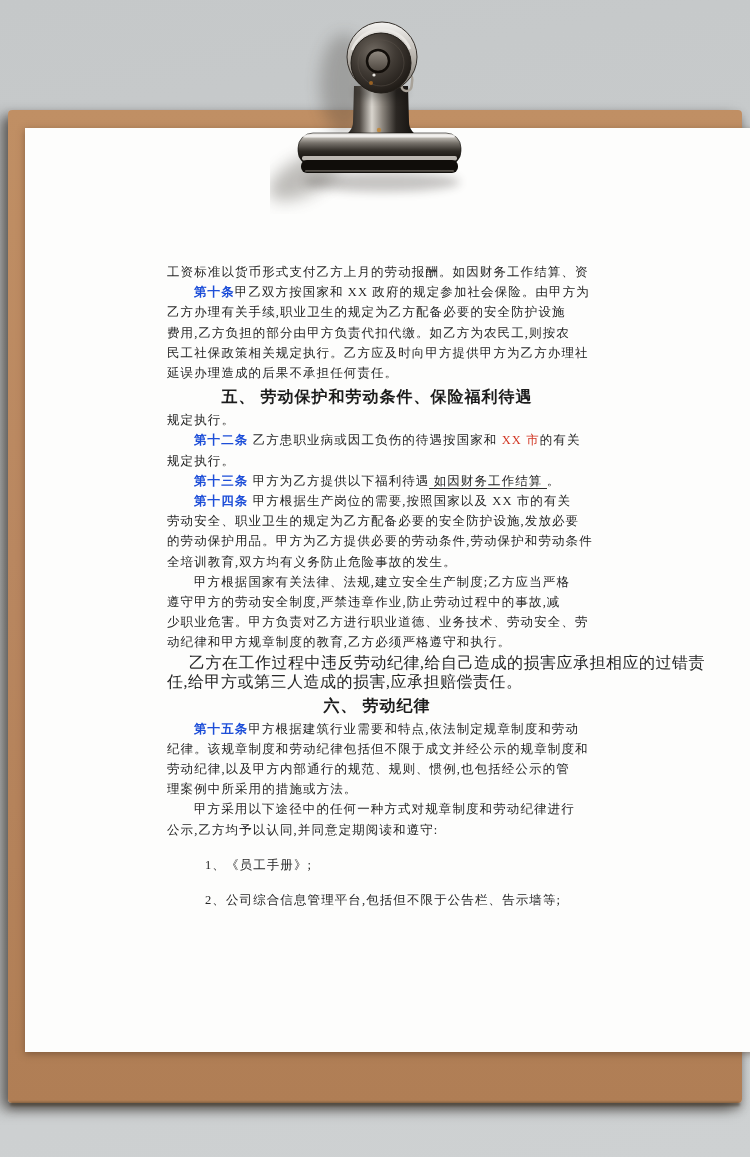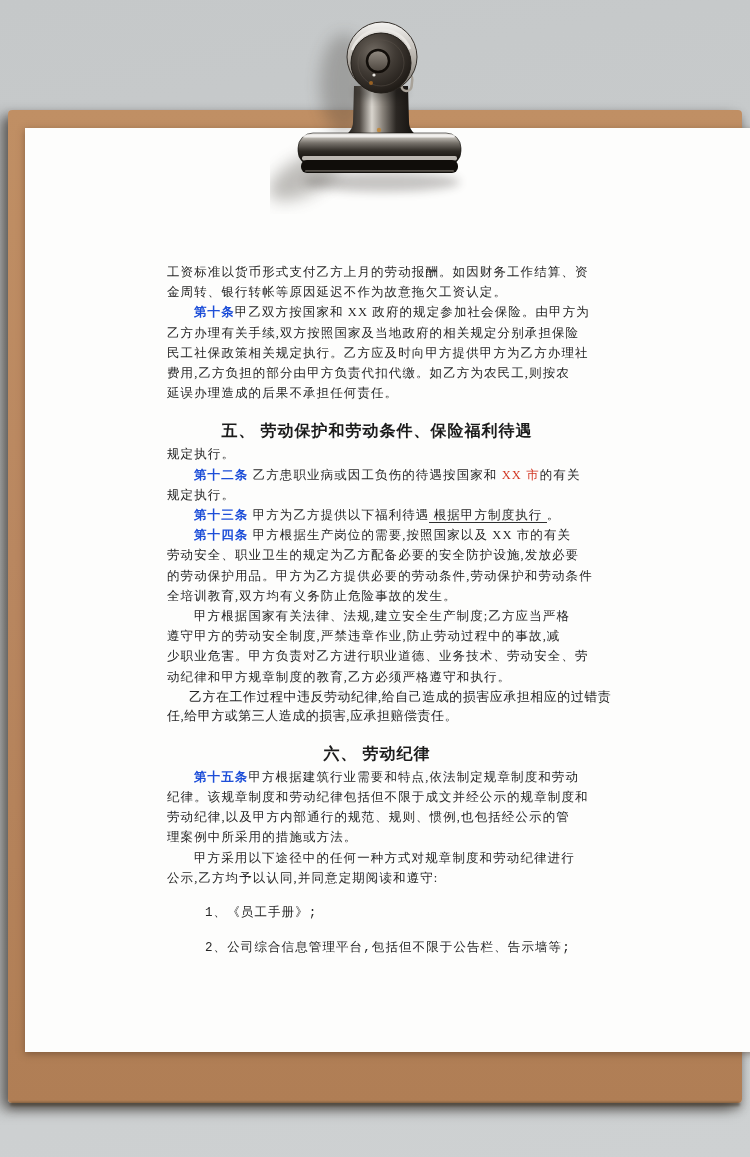--- a/index.html
+++ b/index.html
@@ -26,59 +26,58 @@
   }
   .doc{position:absolute;left:142px;top:134px;width:420px;color:#262626;}
   .blk{margin:0;}
   .ln{font-size:12.5px;line-height:20.2px;letter-spacing:1.1px;white-space:nowrap;}
   .ind{text-indent:27px;}
   .bd{font-weight:bold;color:#1d4ed8;}
   .rd{color:#d23724;}
   .ul{border-bottom:1px solid #2f2f2f;}
   .heading .ln{
     font-size:16px;font-weight:bold;text-align:center;line-height:22px;
-    letter-spacing:1px;color:#1b1b1b;margin:17px 0 2px;white-space:normal;text-indent:0;
+    letter-spacing:1px;color:#1b1b1b;margin:3px 0 2px;white-space:normal;text-indent:0;
   }
-  .small .ln{font-size:13px;line-height:19.5px;letter-spacing:.5px;}
+  .small .ln{font-size:16px;line-height:19.5px;letter-spacing:.5px;}
   .small .ind{text-indent:22px;}
   .item{margin-top:15px;}
-  .item .ln{padding-left:38px;font-family:Liberation Mono, monospace;}
+  .item .ln{padding-left:38px;}
   .clip-svg{position:absolute;left:270px;top:14px;width:220px;height:200px;}
 </style>
 </head>
 <body>
 
 <div class="stage">
 
   <div class="clipboard">
     <div class="paper">
       <div class="doc">
           <div class="blk body">
             <div class="ln"><span>工资标准以货币形式支付乙方上月的劳动报酬。如因财务工作结算、资</span></div>
-            <div class="ln"><span>金周转、银行转帐等原因延迟不作为故意拖欠工资认定。</span></div>
           </div>
           <div class="blk body">
             <div class="ln ind"><span class="bd">第十条</span><span>甲乙双方按国家和 XX 政府的规定参加社会保险。由甲方为</span></div>
-            <div class="ln"><span>乙方办理有关手续,双方按照国家及当地政府的相关规定分别承担保险</span></div>
+            <div class="ln"><span>乙方办理有关手续,职业卫生的规定为乙方配备必要的安全防护设施</span></div>
+            <div class="ln"><span>费用,乙方负担的部分由甲方负责代扣代缴。如乙方为农民工,则按农</span></div>
             <div class="ln"><span>民工社保政策相关规定执行。乙方应及时向甲方提供甲方为乙方办理社</span></div>
-            <div class="ln"><span>费用,乙方负担的部分由甲方负责代扣代缴。如乙方为农民工,则按农</span></div>
             <div class="ln"><span>延误办理造成的后果不承担任何责任。</span></div>
           </div>
           <div class="blk heading">
             <div class="ln"><span>五、 劳动保护和劳动条件、保险福利待遇</span></div>
           </div>
           <div class="blk body">
             <div class="ln"><span>规定执行。</span></div>
           </div>
           <div class="blk body">
             <div class="ln ind"><span class="bd">第十二条</span><span> 乙方患职业病或因工负伤的待遇按国家和 </span><span class="rd">XX 市</span><span>的有关</span></div>
             <div class="ln"><span>规定执行。</span></div>
           </div>
           <div class="blk body">
-            <div class="ln ind"><span class="bd">第十三条</span><span> 甲方为乙方提供以下福利待遇</span><span class="ul"> 根据甲方制度执行 </span><span>。</span></div>
+            <div class="ln ind"><span class="bd">第十三条</span><span> 甲方为乙方提供以下福利待遇</span><span class="ul"> 如因财务工作结算 </span><span>。</span></div>
           </div>
           <div class="blk body">
             <div class="ln ind"><span class="bd">第十四条</span><span> 甲方根据生产岗位的需要,按照国家以及 XX 市的有关</span></div>
             <div class="ln"><span>劳动安全、职业卫生的规定为乙方配备必要的安全防护设施,发放必要</span></div>
             <div class="ln"><span>的劳动保护用品。甲方为乙方提供必要的劳动条件,劳动保护和劳动条件</span></div>
             <div class="ln"><span>全培训教育,双方均有义务防止危险事故的发生。</span></div>
           </div>
           <div class="blk body">
             <div class="ln ind"><span>甲方根据国家有关法律、法规,建立安全生产制度;乙方应当严格</span></div>
             <div class="ln"><span>遵守甲方的劳动安全制度,严禁违章作业,防止劳动过程中的事故,减</span></div>

